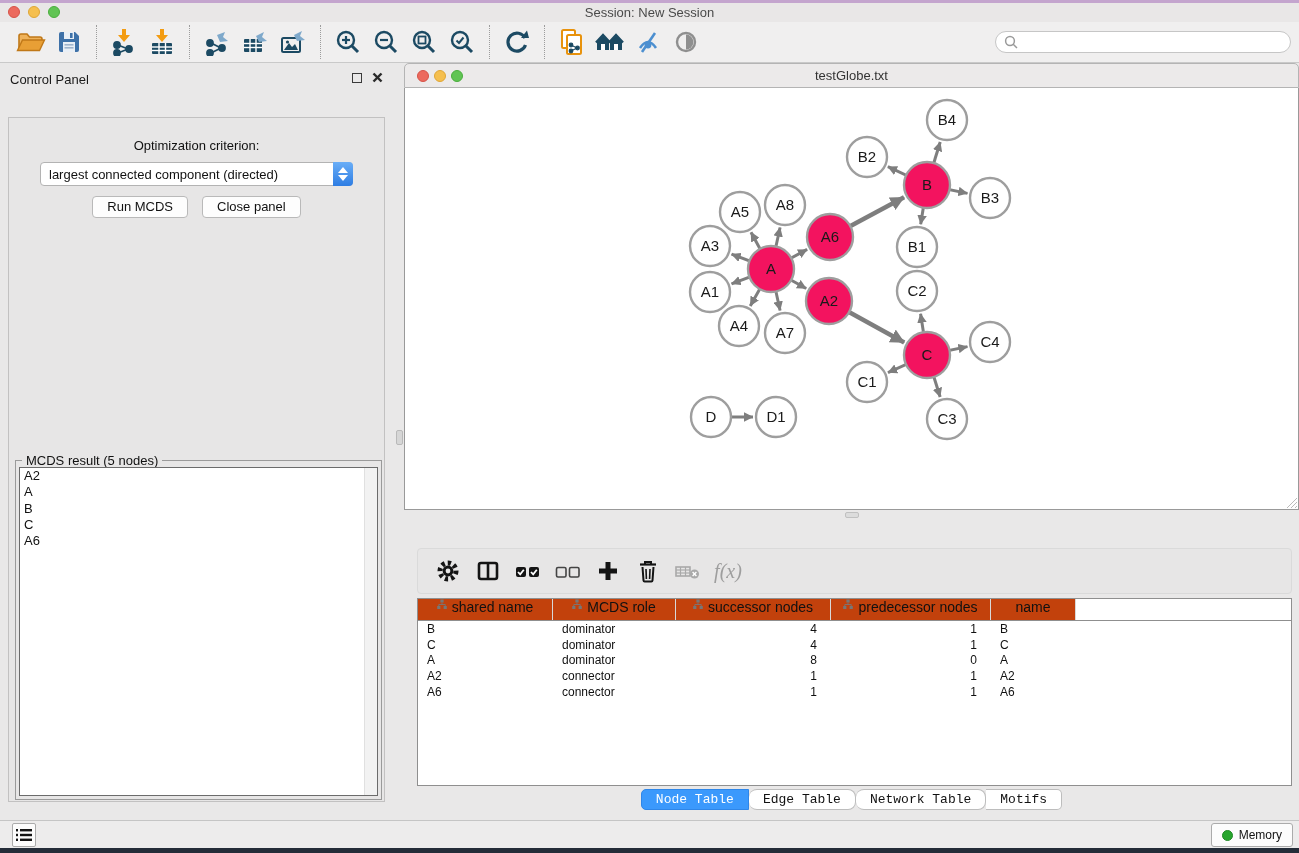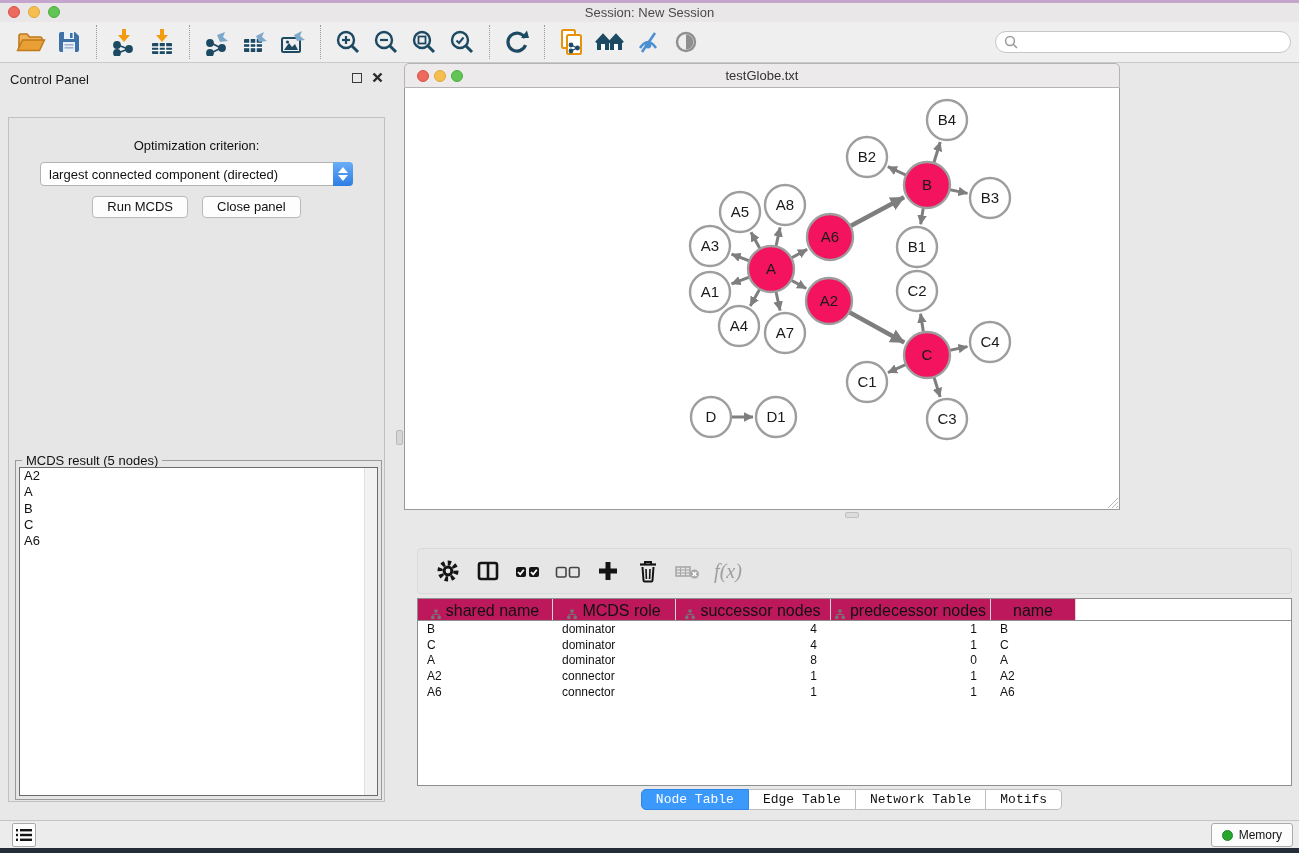--- a/index.html
+++ b/index.html
@@ -55,21 +55,21 @@
     border:1px solid #9A9A9A; }
   .result-title { position:absolute; left:6px; top:-8px; background:#E7E6E6; padding:0 4px;
     font-size:13px; color:#111; }
   .result-list { position:absolute; left:3px; right:3px; top:6px; bottom:3px; background:#fff;
     border:1px solid #6B6B6B; overflow:hidden; }
   .result-scroll { position:absolute; right:0; top:0; bottom:0; width:13px; background:#F2F2F2;
     border-left:1px solid #E0E0E0; }
   .result-item { font-size:13px; color:#111; line-height:16.3px; padding-left:4px; }
 
   
-  .net-window { position:absolute; left:404px; top:63px; width:716px; height:447px; }
+  .net-window { position:absolute; left:404px; top:63px; width:895px; height:447px; }
   .net-titlebar { position:relative; height:25px; background:#ECEAEA; border:1px solid #B4B4B4;
     border-radius:5px 5px 0 0; }
   .net-titlebar .lights { top:6px; left:12px; gap:5px; }
   .net-title { text-align:center; font-size:13px; line-height:24px; color:#333; }
   .net-content { position:relative; width:100%; height:422px; background:#fff;
     border:1px solid #999; border-top:none; }
   .resize-grip { position:absolute; right:1px; bottom:1px; width:12px; height:12px; }
   .splitter-v { position:absolute; left:-8px; top:367px; width:7px; height:15px; background:#D6D6D6;
     border:1px solid #B9B9B9; border-radius:2px; }
   .splitter-h { position:absolute; left:441px; bottom:-8px; width:14px; height:6px; background:#DCDCDC;
@@ -79,28 +79,28 @@
   .table-panel { position:absolute; left:404px; top:520px; width:895px; height:300px; }
   .tp-header { position:relative; height:26px; }
   .tp-header .tp-title { position:absolute; left:13px; top:6px; font-size:13px; color:#1A1A1A; }
   .tp-toolbar { position:absolute; left:13px; right:7px; top:28px; height:46px; background:#E7E6E6;
     border:1px solid #DADADA; border-radius:4px; display:flex; align-items:center; padding-left:12px; gap:4px; }
   .tp-tool { width:36px; height:36px; display:flex; align-items:center; justify-content:center; }
   .fx { font-family:"Liberation Serif", serif; font-style:italic; font-size:20px; color:#9E9E9E; }
   .data-table { position:absolute; left:13px; right:7px; top:78px; height:188px; background:#fff;
     border:1px solid #8F8F8F; overflow:hidden; }
   .thead { display:flex; height:22px; border-bottom:1px solid #8F8F8F; }
-  .th { background:#be185d; border-right:1px solid #D8D8D8; display:flex; align-items:flex-end;
-    justify-content:center; gap:5px; font-size:16px; color:#111; }
+  .th { background:#c2410c; border-right:1px solid #D8D8D8; display:flex; align-items:flex-start;
+    justify-content:center; gap:5px; font-size:14px; color:#111; }
   .trow { display:flex; height:15.7px; align-items:center; }
   .td { font-size:12px; color:#111; overflow:hidden; white-space:nowrap; }
   .td.l { text-align:left; padding-left:9px; }
   .td.r { text-align:right; padding-right:14px; }
   .tp-tabs { position:absolute; left:0; top:269px; width:100%; display:flex; justify-content:center;font-family:Liberation Mono, monospace; }
-  .seg .tab.bt { border-radius:1px; }
+  .seg .tab.bt { border-radius:8px; }
   .seg .tab.bt:first-child { border-radius:5px 0 0 5px; }
   .seg .tab.bt:last-child { border-radius:0 5px 5px 0; }
 
   
   .statusbar { position:absolute; left:0; top:820px; width:1299px; height:28px; background:#EDECEC;
     border-top:1px solid #C5C5C5; }
   .list-btn { position:absolute; left:12px; top:2px; width:24px; height:24px; background:#FCFCFC;
     border:1px solid #ABABAB; border-radius:2px; display:flex; align-items:center; justify-content:center; }
   .memory-btn { position:absolute; right:6px; top:2px; height:24px; background:#FCFCFC;
     border:1px solid #ABABAB; border-radius:3px; display:flex; align-items:center; gap:6px; padding:8px 10px; }

